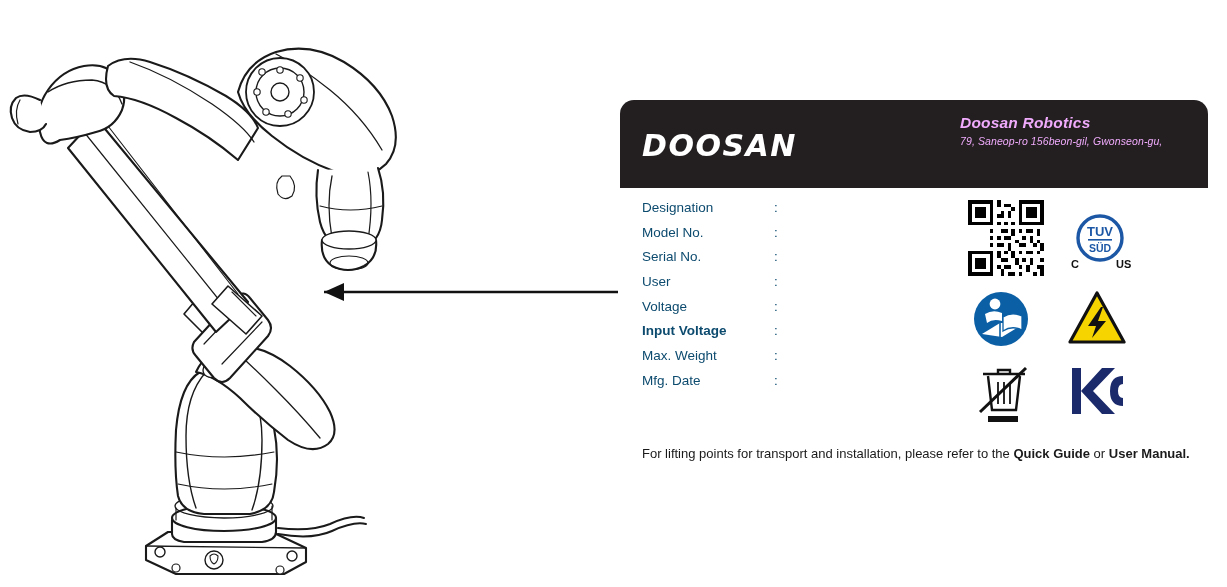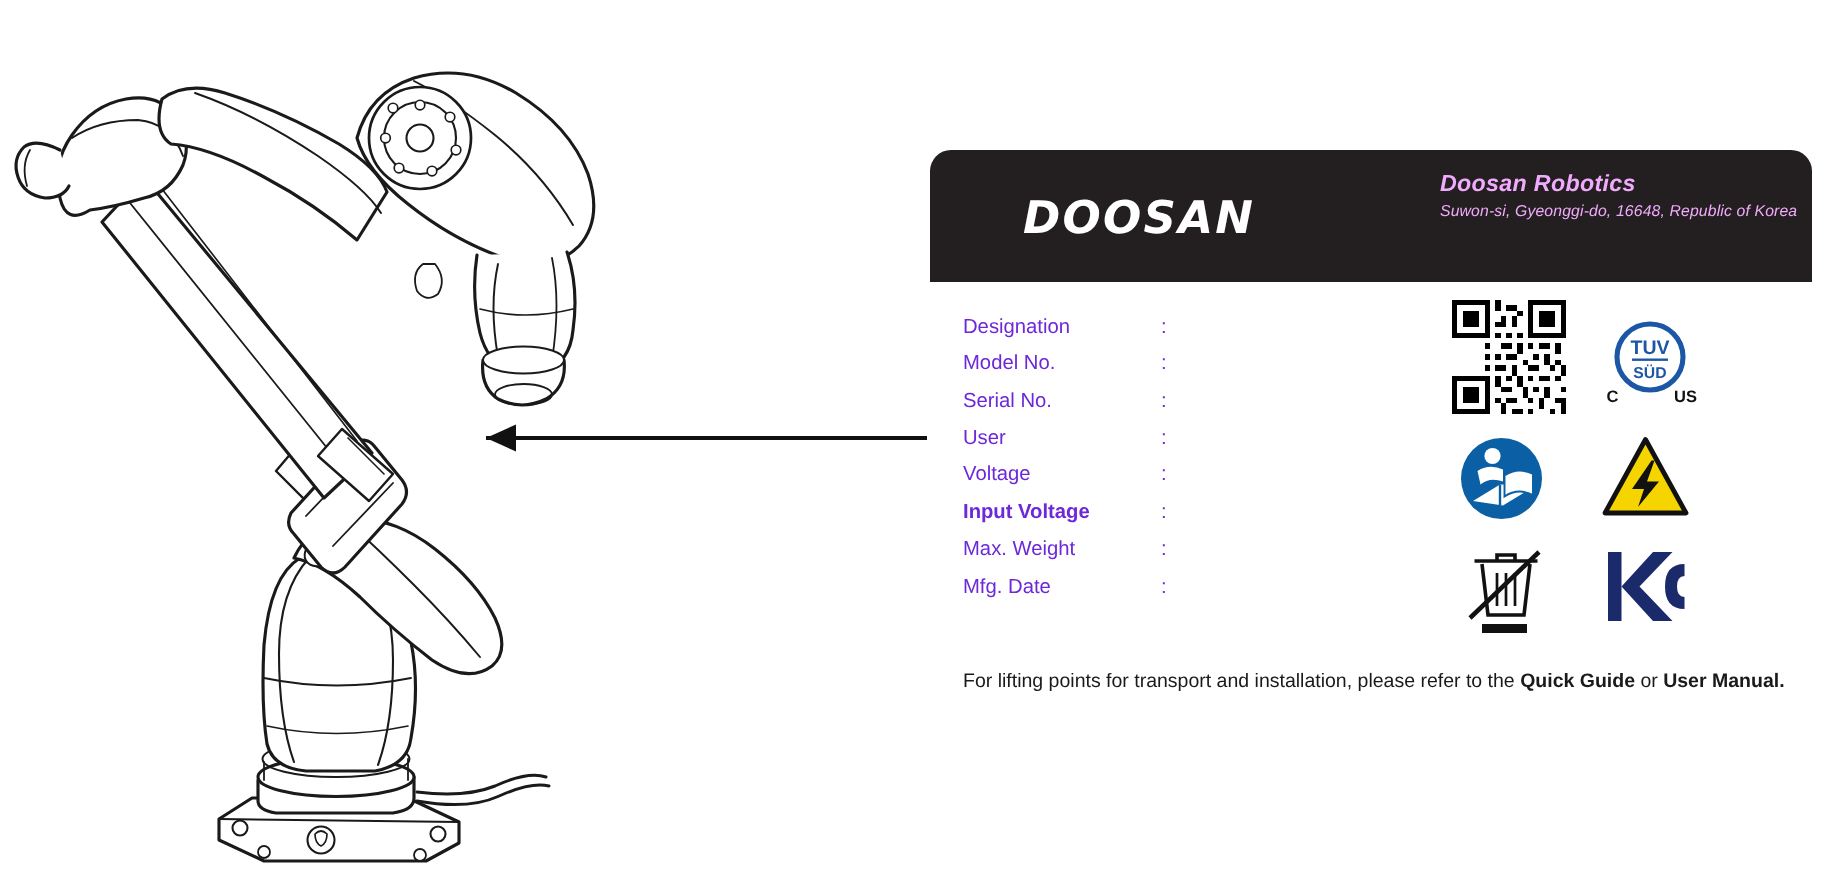--- a/index.html
+++ b/index.html
@@ -49,21 +49,20 @@
   .doosan-wordmark {
     position: absolute;
     left: 22px; top: 28px;
     color: #ffffff;
     font-family: "DejaVu Sans", sans-serif;
     font-weight: bold;
     font-size: 30px;
     font-style: italic;
     letter-spacing: 1.5px;
     transform: skewX(-6px);
-    margin-left: 40px;
   }
   #company-block {
     position: absolute;
     left: 340px; top: 14px;
     color: #f0abfc;
     font-style: italic;
   }
   #company-block .company-name {
     font-weight: bold;
     font-size: 15.5px;
@@ -77,24 +76,24 @@
   }
 
   
   #fields {
     position: absolute;
     left: 22px; top: 100px;
     width: 330px;
   }
   .field-row {
     display: flex;
-    align-items: flex-end;
+    align-items: flex-start;
     height: 24.7px;
     font-size: 13.5px;
-    color: #6d28d9;
+    color: #0c4a6e;
   }
   .field-label { width: 132px; }
   .field-label.bold { font-weight: bold; }
   .field-colon { width: 14px; text-align: left; }
   .field-value { flex: 1; }
 
   
   #icon-area {
     position: absolute;
     left: 340px; top: 92px;
@@ -228,21 +227,21 @@
     </svg>
   </div>
 
   <div id="label-plate">
 
     <div id="plate-header">
       <div class="doosan-wordmark">DOOSAN</div>
 
       <div id="company-block">
         <div class="company-name">Doosan Robotics</div>
-        <div class="addr-line">Suwon-si, Gyeonggi-do, 16648, Republic of Korea</div>
+        <div class="addr-line">79, Saneop-ro 156beon-gil, Gwonseon-gu,</div>
       </div>
     </div>
 
     <div id="fields">
       <div class="field-row">
         <span class="field-label">Designation</span>
         <span class="field-colon">:</span>
         <span class="field-value"></span>
       </div>
       <div class="field-row">

